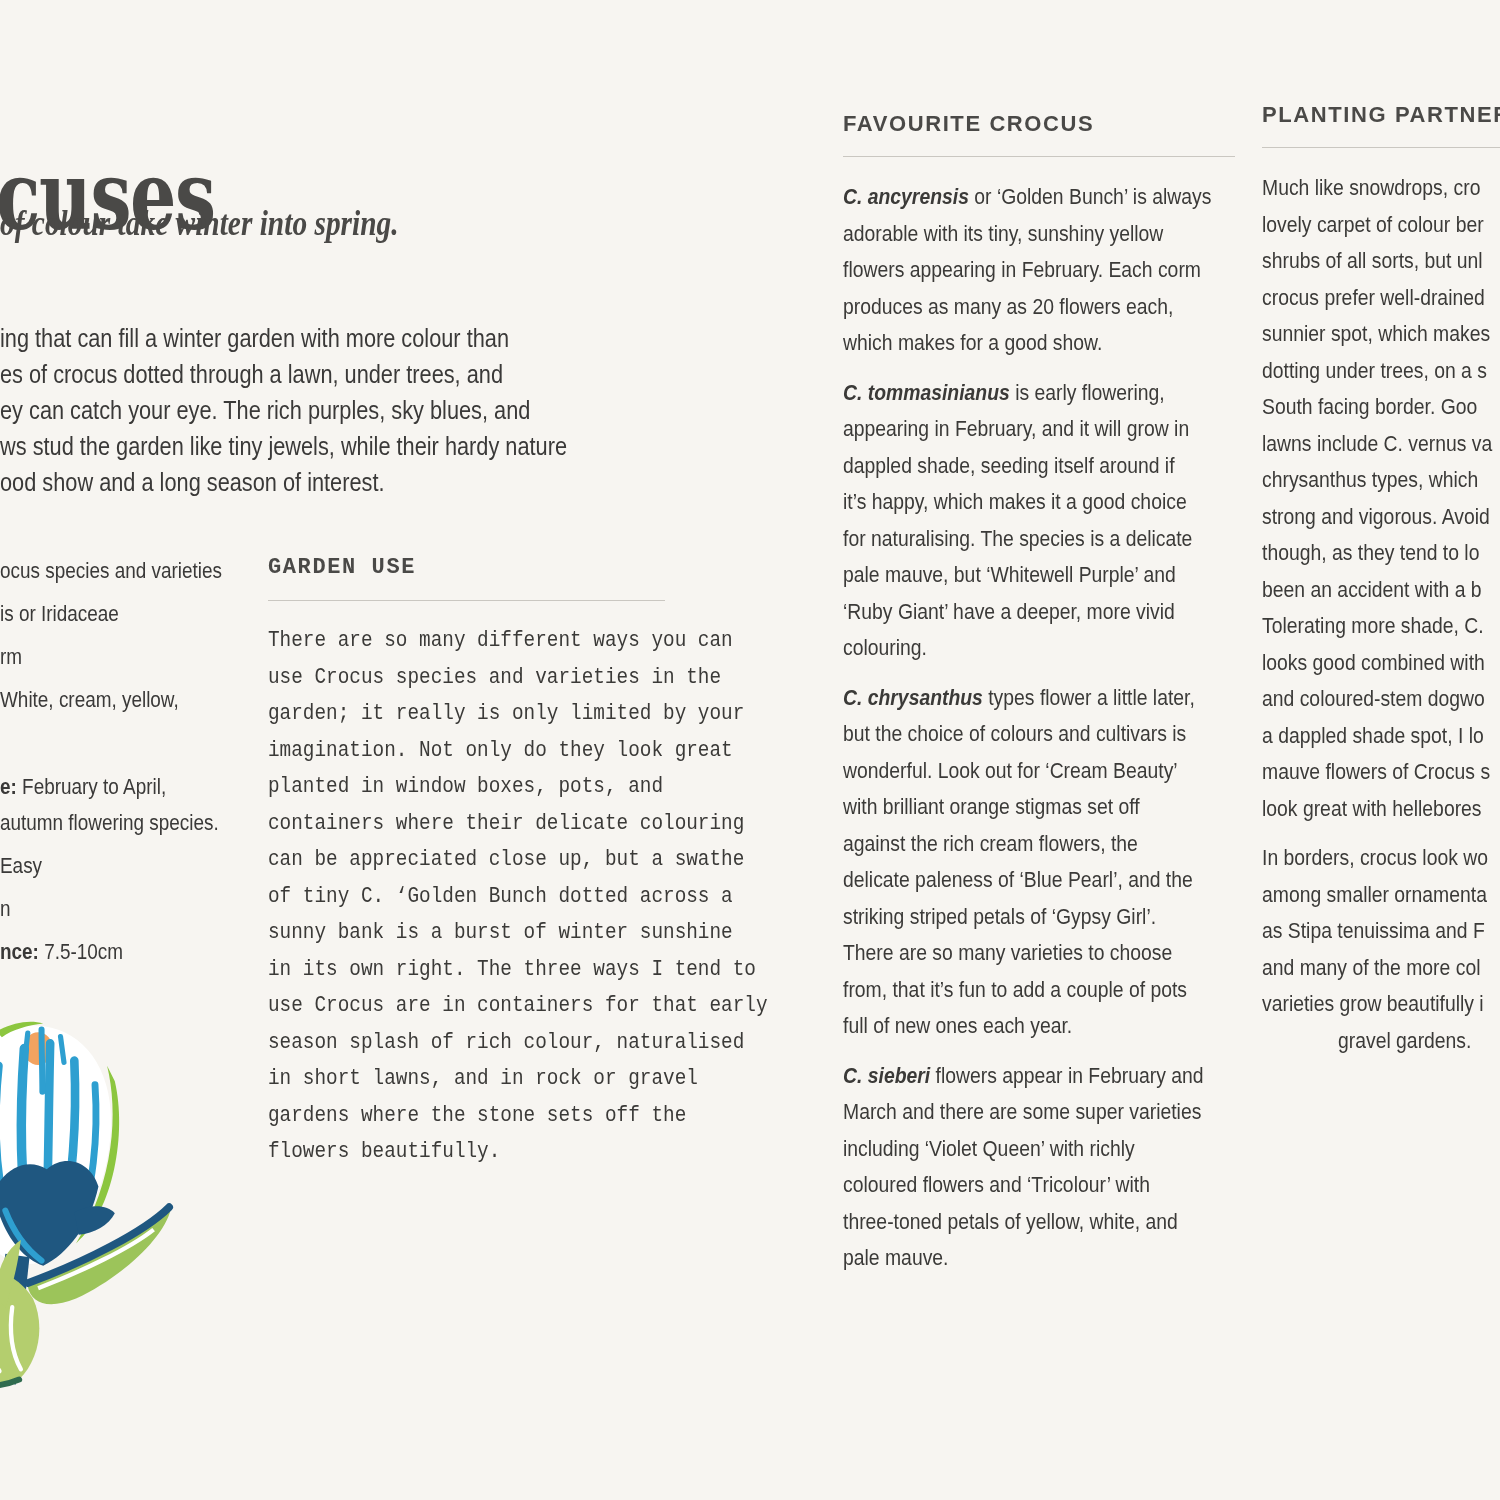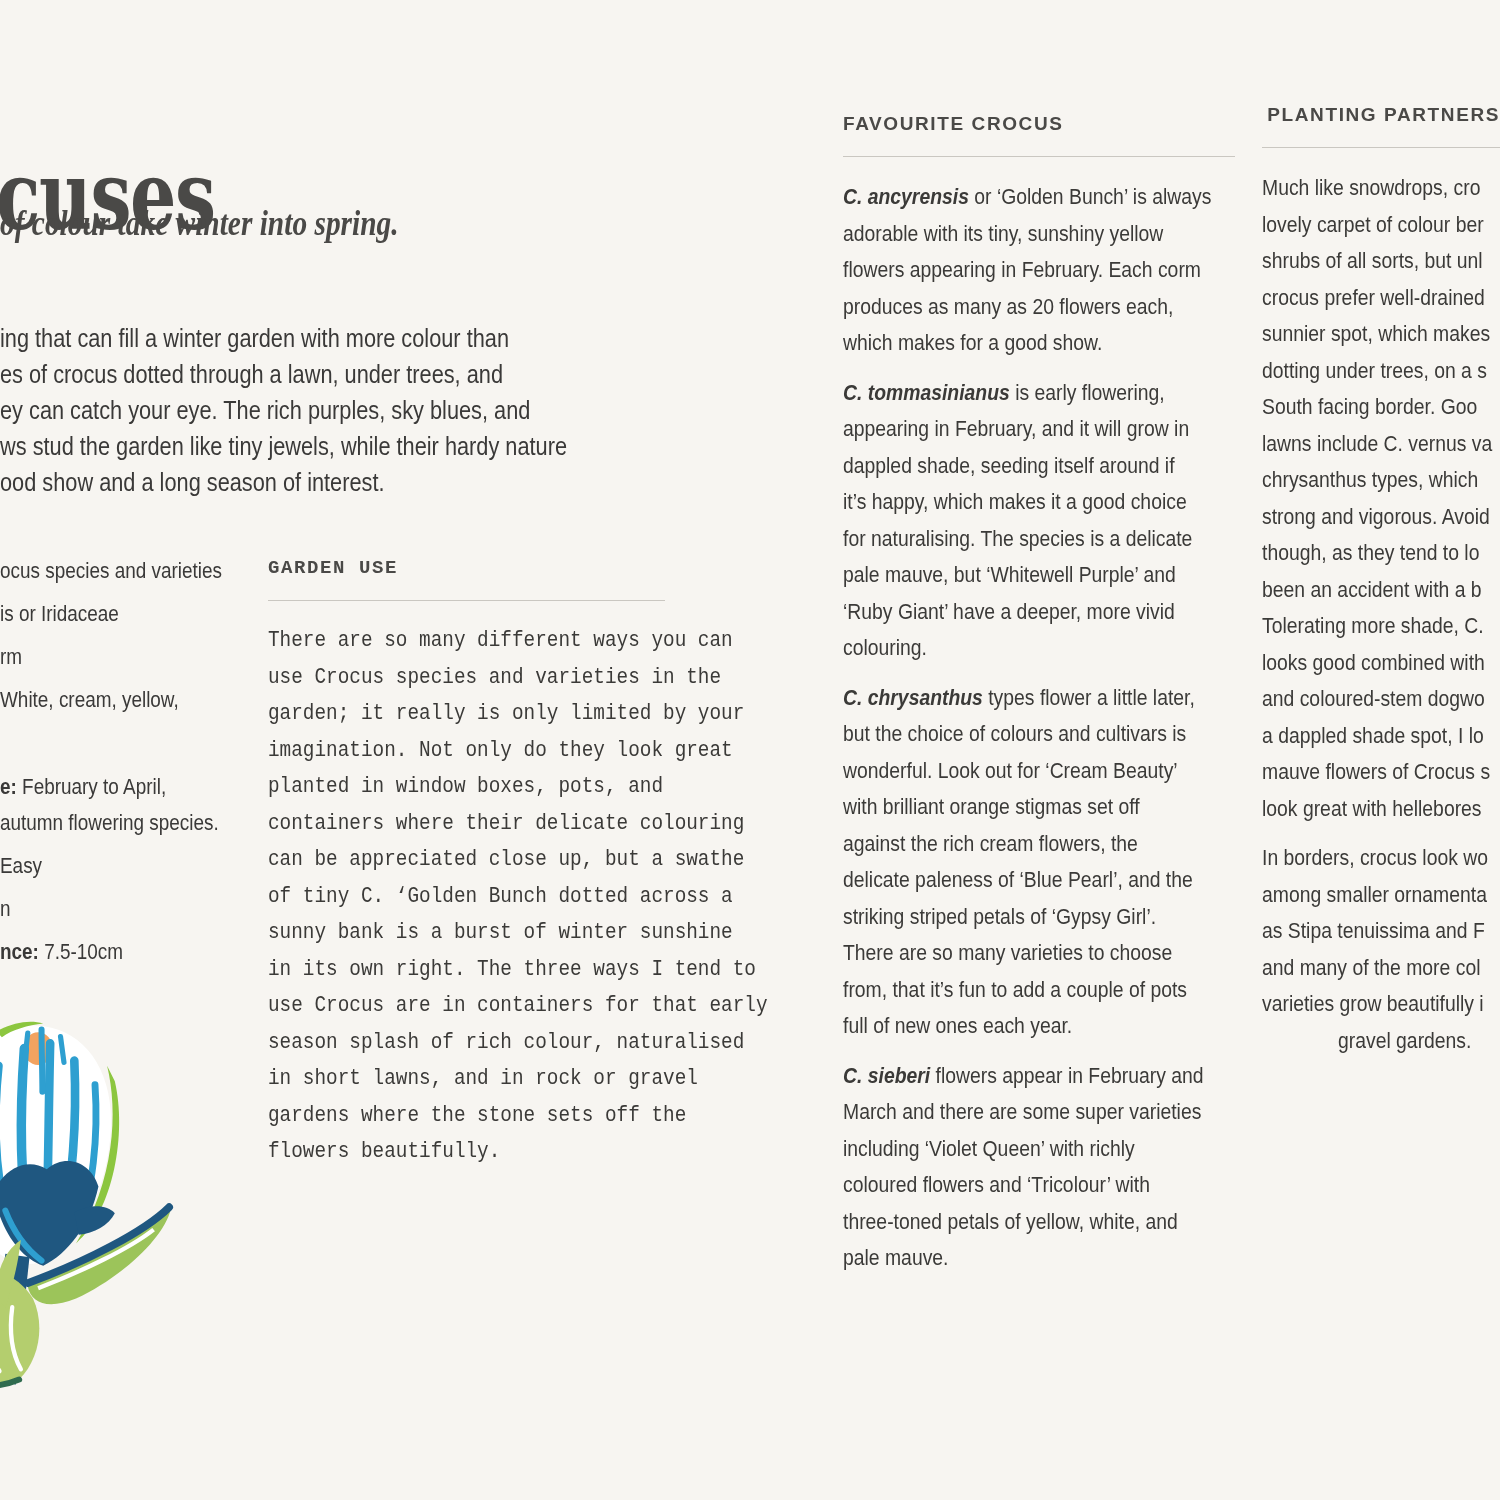--- a/index.html
+++ b/index.html
@@ -47,21 +47,21 @@
   }
   .facts .f { white-space: pre; height: 22px; line-height: 22px; }
   .facts .f b { font-weight: 700; }
   .facts .f + .f { margin-top: 21px; }
   .facts .f.gap { margin-top: 65px; }
   .facts .f.tight { margin-top: 14px; }
 
   
   .col { position: absolute; }
   .col-heading {
-    font-weight: 700; font-size: 19px; line-height: 24px;
+    font-weight: 700; font-size: 22px; line-height: 24px;
     letter-spacing: 1.6px; color: #4a4947; white-space: pre;
   }
   .rule { height: 1px; background: #cac7c1; margin-top: 20px; }
   .col-body {
     margin-top: 22px;
     font-size: 22px; line-height: 36.5px; color: #3b3a38;
     transform: scaleX(0.88); transform-origin: 0 0;
   }
   .ln { white-space: pre; display: block; }
   .para { margin: 0; }

